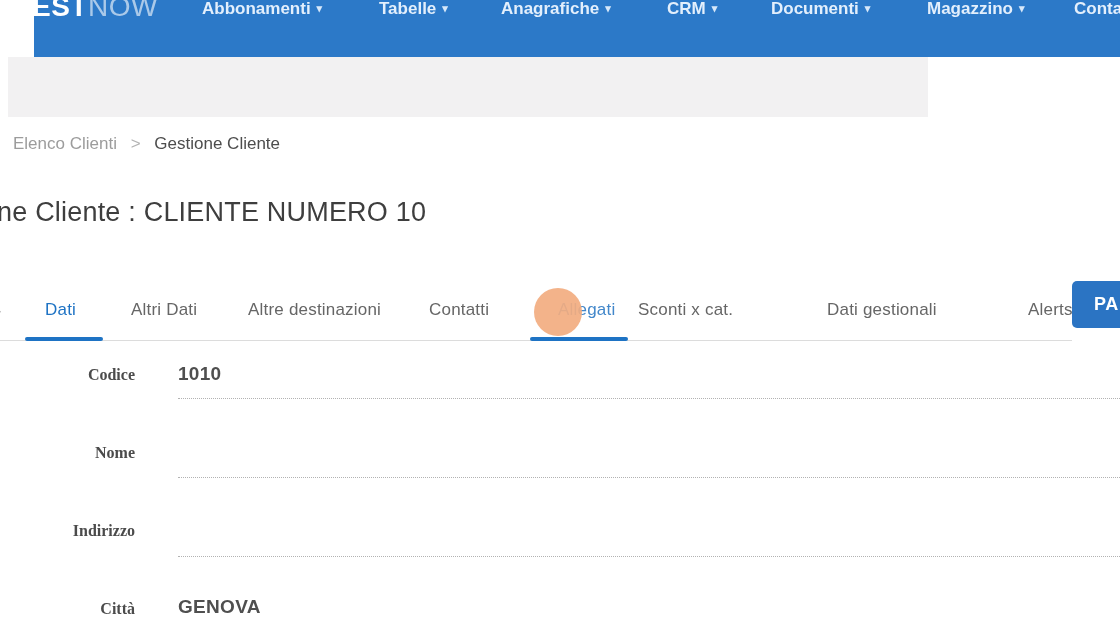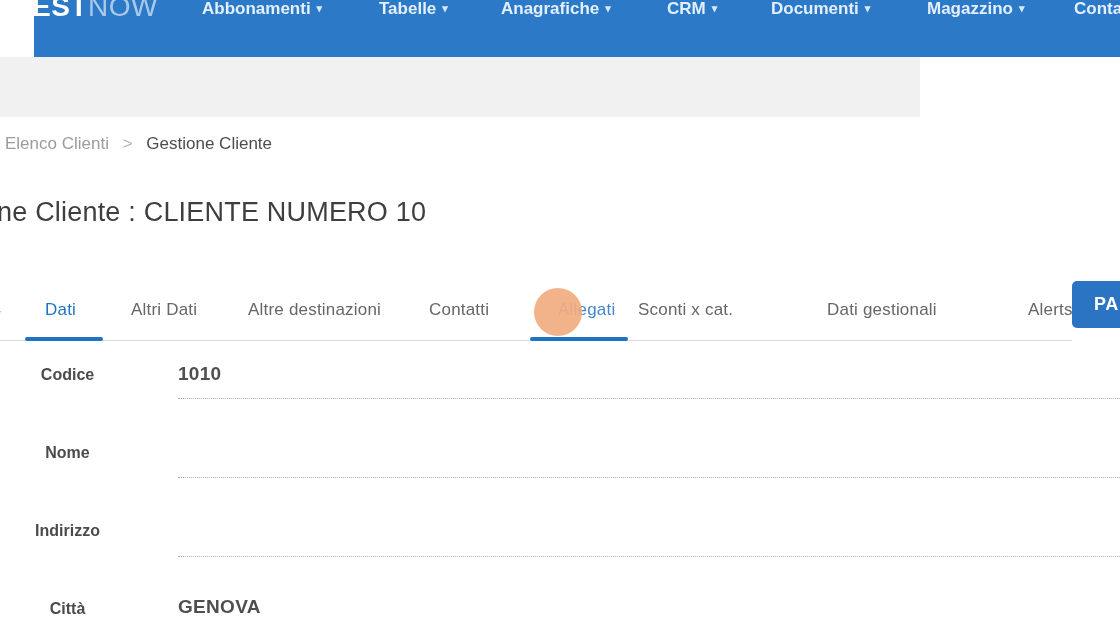--- a/index.html
+++ b/index.html
@@ -10,21 +10,21 @@
 
   
   .navbar { position:absolute; left:0; top:0; width:1120px; height:57px; background:var(--navbar-blue,#2c79c8);margin-left:34px; }
   .logo { position:absolute; left:-2px; top:-9px; font-size:28px; letter-spacing:.5px; white-space:nowrap; cursor:pointer; }
   .logo-bold  { font-weight:700; color:#ffffff; }
   .logo-light { font-weight:400; color:rgba(255,255,255,.60); }
   .nav-item { position:absolute; top:-1px; font-size:17px; font-weight:700; color:#e3effc; white-space:nowrap; cursor:pointer; }
   .nav-item .caret { font-size:11px; margin-left:6px; position:relative; top:-2px; color:#d7e8fa; }
 
   
-  .breadcrumb-bar { position:absolute; left:0; top:57px; width:920px; height:60px; background:#f2f1f2; }
+  .breadcrumb-bar { position:absolute; left:8px; top:57px; width:920px; height:60px; background:#f2f1f2; }
   .bc-inner { position:absolute; left:5px; top:77px; font-size:17px; white-space:nowrap; }
   .bc-link    { color:#9c9c9c; cursor:pointer; }
   .bc-sep     { color:#b3b3b3; margin:0 9px; }
   .bc-current { color:#4d4d4d; }
 
   
   .page-title { position:absolute; left:-3px; top:197px; font-size:27px; font-weight:400; color:#3e3e3e; white-space:nowrap; letter-spacing:.2px; }
 
   
   .tabs { position:absolute; left:0; top:270px; width:956px; height:75px; }
@@ -38,21 +38,21 @@
   .partial-chevron { position:absolute; left:-4px; top:32px; font-size:16px; color:#9a9a9a; }
   .pa-button { position:absolute; left:1072px; top:11px; width:120px; height:47px;
                background:var(--button-blue,#2b74c3); border:none; border-radius:5px;
                color:#ffffff; font-family:"Liberation Sans",sans-serif; font-weight:700;
                font-size:18px; letter-spacing:.5px; text-align:left; padding-left:22px; cursor:pointer; }
   .click-highlight { position:absolute; left:534px; top:18px; width:48px; height:48px; border-radius:50%;
                      background:var(--highlight-orange,#f2ad80); opacity:.92; z-index:5; pointer-events:none; }
 
   
   .form-area { position:absolute; left:0; top:0; width:1120px; height:630px; }
-  .f-label { position:absolute; left:0; width:135px; text-align:center; font-size:16px; font-weight:700; color:#4b4b4b; white-space:nowrap; }
+  .f-label { position:absolute; left:0; width:135px; text-align:right; font-size:16px; font-weight:700; color:#4b4b4b; white-space:nowrap;font-family:Liberation Serif, serif; }
   .f-value { position:absolute; left:178px; font-size:19px; color:#4f4f4f; white-space:nowrap; letter-spacing:.3px; cursor:text;font-weight:bold; }
   .f-line  { position:absolute; left:178px; width:942px; height:0; border-bottom:1px dotted #b2b2b2; }
 </style>
 </head>
 <body>
 
 <div class="screen">
 
   <header class="navbar">
     <div class="logo">

